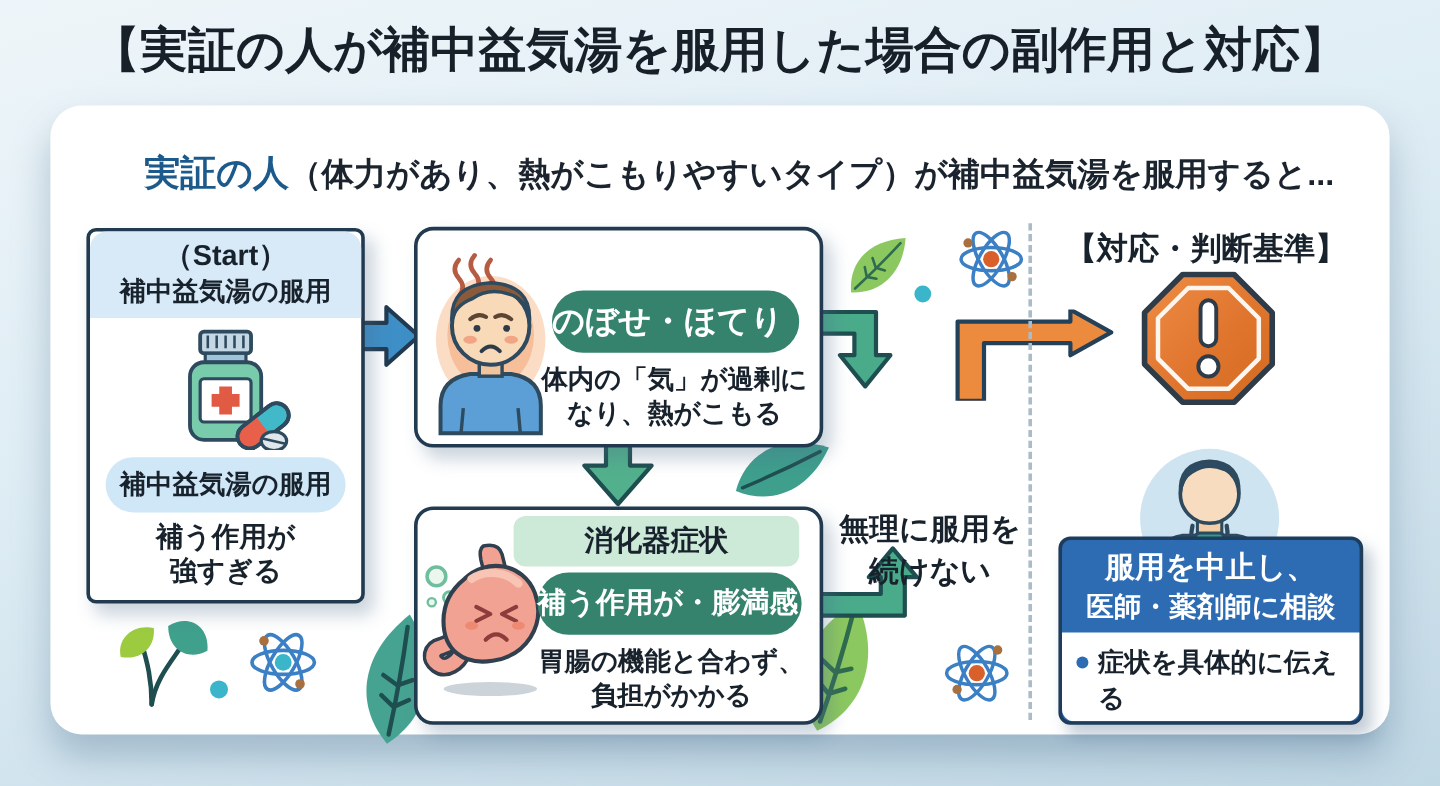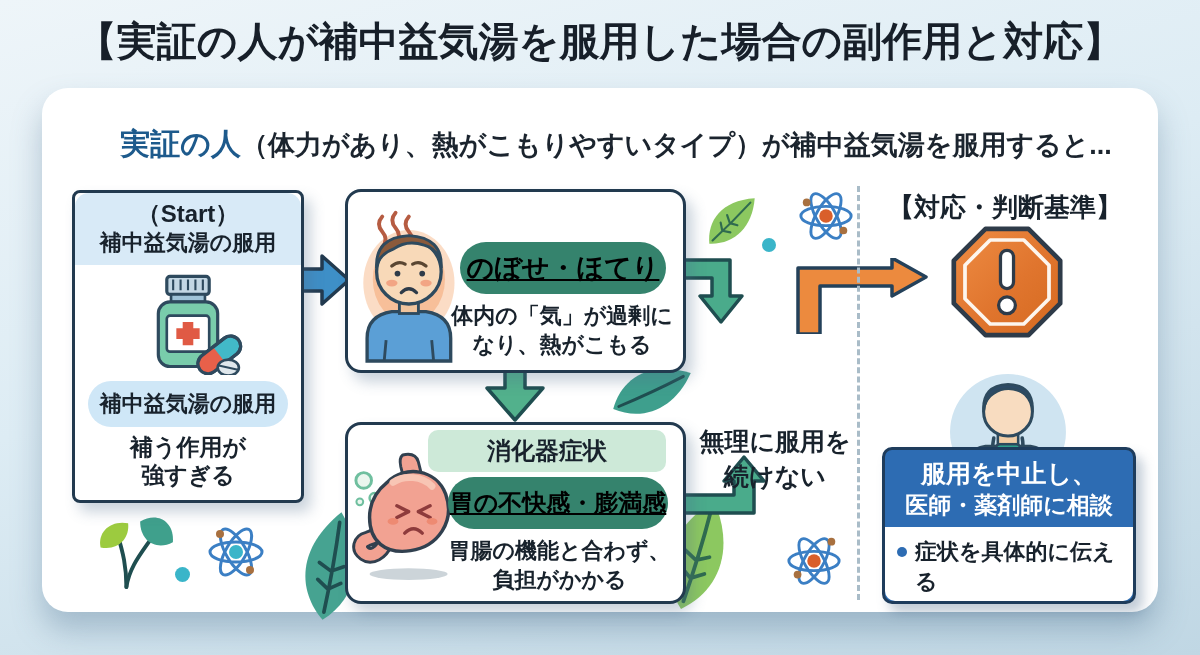--- a/index.html
+++ b/index.html
@@ -48,22 +48,22 @@
   
   .heat-box{left:345px;top:189px;width:335px;height:178px;}
   .digest-box{left:345px;top:422px;width:335px;height:176px;}
   .tag{
     position:absolute;top:5px;height:42px;background:#cde9d8;border-radius:10px;
     text-align:center;line-height:42px;font-size:24px;font-weight:800;
   }
   .heat-box .tag{left:99px;right:5px;}
   .digest-box .tag{left:80px;width:238px;}
   .sym-pill{
-    position:absolute;background:#35836d;border-radius:26px;color:#000000;
-    text-align:center;font-weight:800;text-decoration:underline;
+    position:absolute;background:#35836d;border-radius:26px;color:#ffffff;
+    text-align:left;font-weight:800;
   }
   .heat-box .sym-pill{left:112px;top:50px;width:206px;height:52px;line-height:52px;font-size:27px;}
   .digest-box .sym-pill{left:100px;top:52px;width:220px;height:52px;line-height:52px;font-size:24px;}
   .desc{position:absolute;text-align:center;font-size:22px;font-weight:800;line-height:1.3;}
   .heat-box .desc{left:98px;top:110px;width:232px;}
   .digest-box .desc{left:93px;top:112px;width:237px;}
   .box-icon{position:absolute;}
   
   .mid-note{position:absolute;width:190px;text-align:center;font-size:25px;font-weight:800;line-height:1.4;z-index:2;}
   .mid-note-1{left:680px;top:331px;}
@@ -245,21 +245,21 @@
       <path d="M34,94 C30,104 20,110 13,105 C6,100 8,92 16,90 C23,88 28,84 31,79" stroke="#f2a292" stroke-width="11" fill="none" stroke-linecap="round"></path>
       <path d="M52,4 q13,-3 16,7 l4,16 -18,5 -4,-16 q-2,-9 2,-12 z" fill="#f2a292" stroke="#31404f" stroke-width="3"></path>
       <path d="M36,32 C54,14 86,18 96,44 C106,72 88,98 60,102 C34,106 18,92 18,68 C18,52 26,40 36,32 Z" fill="#f2a292" stroke="#31404f" stroke-width="3.5"></path>
       <path d="M42,32 C54,24 72,26 82,36" stroke="#f8c5b4" stroke-width="7" fill="none" stroke-linecap="round"></path>
       <path d="M46,56 l12,6 -12,6" stroke="#8e3b3c" stroke-width="3.5" fill="none" stroke-linecap="round" stroke-linejoin="round"></path>
       <path d="M80,56 l-12,6 12,6" stroke="#8e3b3c" stroke-width="3.5" fill="none" stroke-linecap="round" stroke-linejoin="round"></path>
       <path d="M54,84 Q63,75 72,84" stroke="#8e3b3c" stroke-width="3.5" fill="none" stroke-linecap="round"></path>
       <ellipse cx="42" cy="72" rx="5.5" ry="3.5" fill="#ee8a72"></ellipse>
       <ellipse cx="82" cy="72" rx="5.5" ry="3.5" fill="#ee8a72"></ellipse>
     </svg>
-    <div class="sym-pill">胃の不快感・膨満感</div>
+    <div class="sym-pill">補う作用が・膨満感</div>
     <div class="desc">
       <span style="display:block;">胃腸の機能と合わず、</span>
       <span style="display:block;">負担がかかる</span>
     </div>
   </div>
 
   <svg class="arr" style="left:676px;top:252px;width:95px;height:75px;" viewBox="0 0 95 75">
     <polygon points="0,8 54,8 54,44 66,44 45,70 24,44 36,44 36,26 0,26" fill="#4aab8b" stroke="#1f4e50" stroke-width="3.5" stroke-linejoin="round"></polygon>
   </svg>
 

